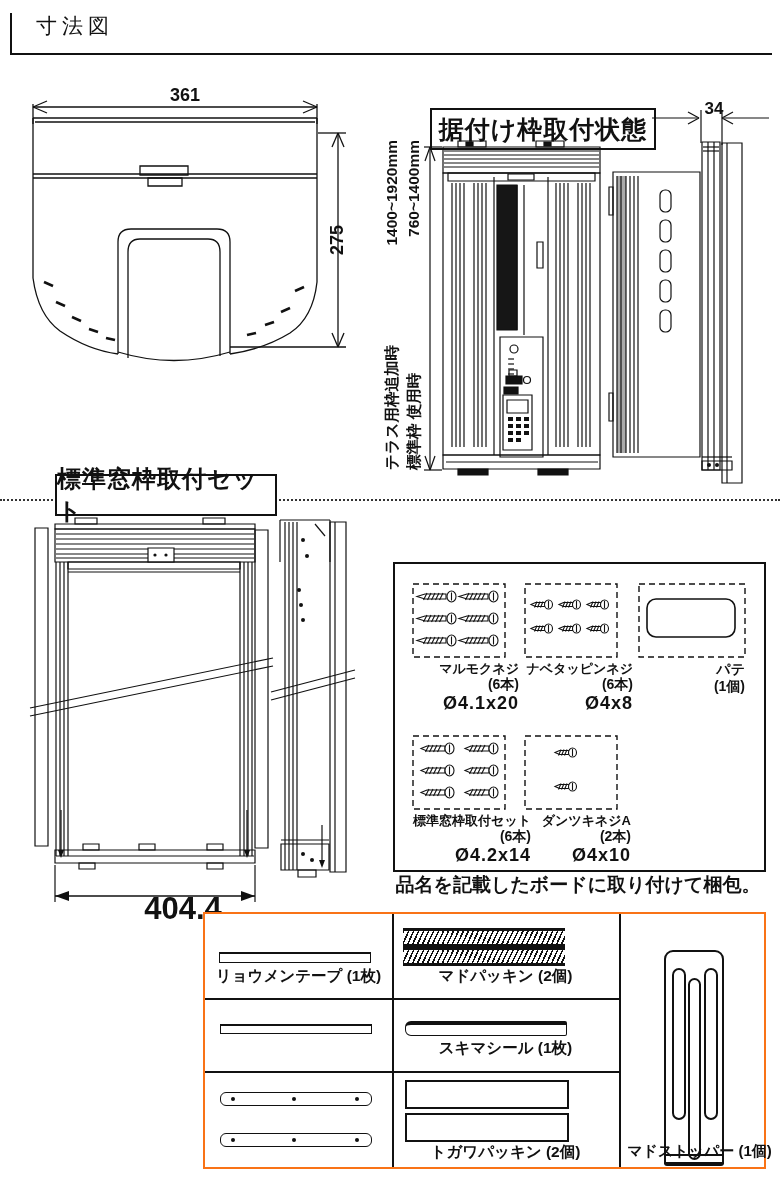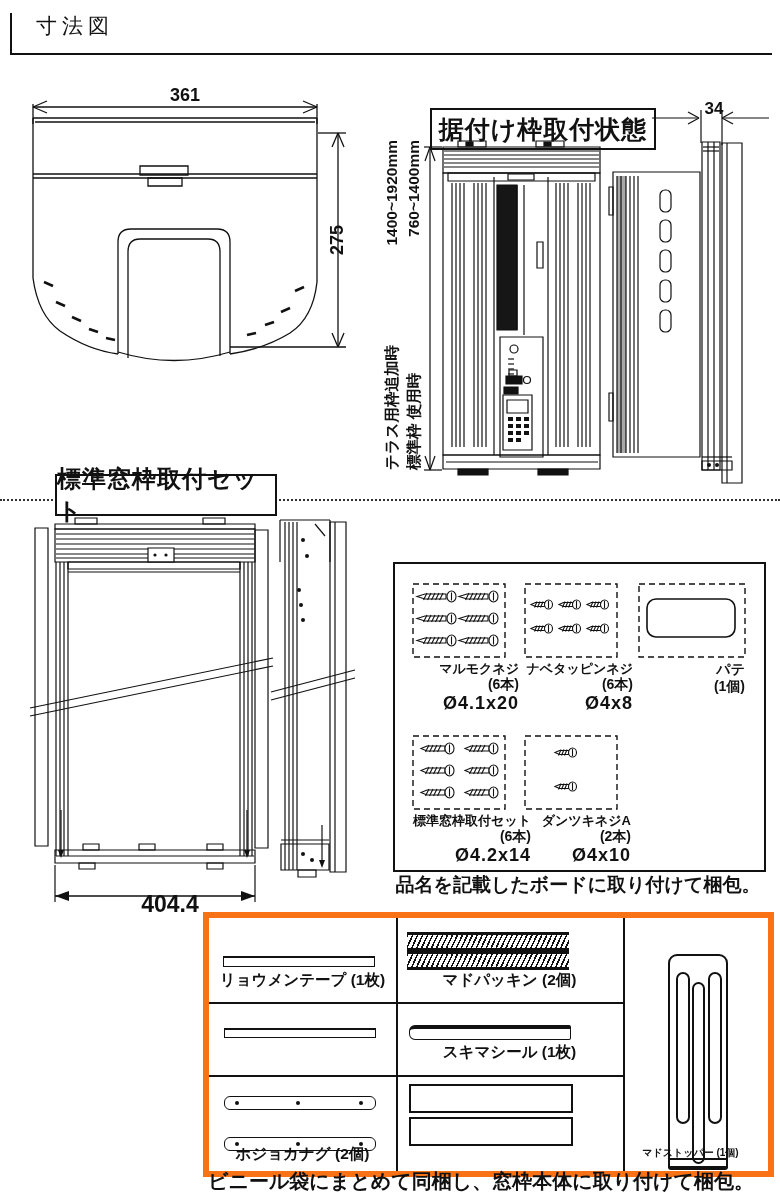--- a/index.html
+++ b/index.html
@@ -15,21 +15,21 @@
             font-weight:bold;letter-spacing:1px;}
   .dim{font-weight:bold;color:#111;}
   .rot{transform:rotate(-90deg);}
   .vtxt{display:flex;flex-direction:column;gap:1px;font-weight:bold;}
   .vline{display:flex;justify-content:space-between;align-items:baseline;}
   .board{border:2px solid #111;background:#fff;}
   .plabel{line-height:1.18;text-align:right;}
   .plabel .n{font-size:13px;font-weight:bold;}
   .plabel .q{font-size:14px;font-weight:bold;}
   .plabel .s{font-size:18px;font-weight:bold;letter-spacing:1px;}
-  .tbl{border:6px solid #f97316;background:#fff;}
+  .tbl{border:2px solid #f97316;background:#fff;}
   .cell-label{font-size:15.5px;font-weight:bold;}
   .strip{background:#fff;border:1.5px solid #111;}
   .hatchstrip{border-top:3px solid #111;border-bottom:3px solid #111;
       background:repeating-linear-gradient(115deg,#111 0 1.5px,#fff 1.5px 4.5px);}
   .sealstrip{border:1.5px solid #111;border-top:4px solid #111;border-radius:6px 2px 2px 6px;background:#fff;}
   .bracketstrip{border:1.5px solid #111;border-radius:6px;background:#fff;position:relative;}
   .bracketstrip i{position:absolute;top:50%;width:4px;height:4px;margin-top:-2px;border-radius:50%;background:#111;}
   .rectpack{border:2px solid #111;background:#fff;}
   .stopper{border:2px solid #111;border-radius:9px 9px 3px 3px;background:#fff;position:relative;}
   .stopper .slot{position:absolute;border:2px solid #111;border-radius:7px;background:#fff;}
@@ -318,21 +318,21 @@
     </g>
 
     <g>
       <line x1="40" y1="355" x2="40" y2="392"></line>
         <line x1="240" y1="355" x2="240" y2="392"></line>
       <line x1="40" y1="386" x2="240" y2="386" stroke-width="1.6"></line>
       <polygon points="40,386 54,381 54,391" fill="#111" stroke="none"></polygon>
       <polygon points="240,386 226,381 226,391" fill="#111" stroke="none"></polygon>
     </g>
   </svg>
-  <div class="abs dim ctr" style="left:120px;top:891px;width:100px;font-size:23px;">404.4</div>
+  <div class="abs dim ctr" style="left:133px;top:891px;width:100px;font-size:31px;">404.4</div>
 
   <div class="abs board" style="left:393px;top:562px;width:369px;height:306px;">
     <svg class="abs" style="left:0;top:0;" width="369" height="306" viewBox="0 0 369 306" stroke="#111" fill="none" stroke-width="1.1">
       <defs>
         <g id="screw-long">
           <polygon points="0,5.5 8,3 29,3 29,8 8,8" fill="#fff"></polygon>
           <line x1="10" y1="2" x2="6.5" y2="9"></line>
             <line x1="14" y1="2" x2="10.5" y2="9"></line>
           <line x1="18" y1="2" x2="14.5" y2="9"></line>
             <line x1="22" y1="2" x2="18.5" y2="9"></line>
@@ -443,28 +443,27 @@
     <div class="abs bracketstrip" style="left:15px;top:178px;width:150px;height:12px;">
       <i style="left:10px;"></i>
         <i style="left:71px;"></i>
         <i style="left:134px;"></i>
     </div>
     <div class="abs bracketstrip" style="left:15px;top:205px;width:150px;height:12px;">
       <i style="left:10px;"></i>
         <i style="left:71px;"></i>
         <i style="left:134px;"></i>
     </div>
-    <div class="abs cell-label ctr nowrap" style="left:0;top:226px;width:187px;">ホジョカナグ (2個)</div>
 
     <div class="abs rectpack" style="left:200px;top:166px;width:160px;height:25px;"></div>
     <div class="abs rectpack" style="left:200px;top:199px;width:160px;height:25px;"></div>
+    <div class="abs cell-label ctr nowrap" style="left:187px;top:228px;width:227px;">トガワパッキン (2個)</div>
 
     <div class="abs stopper" style="left:459px;top:8px;width:56px;height:212px;">
       <div class="slot" style="left:6px;top:16px;width:10px;height:148px;"></div>
       <div class="slot" style="left:22px;top:26px;width:9px;height:178px;"></div>
       <div class="slot" style="left:38px;top:16px;width:10px;height:148px;"></div>
       <div class="foot"></div>
     </div>
-    <div class="abs cell-label ctr nowrap" style="left:414px;top:228px;width:135px;font-size:10px;">マドストッパー (1個)</div>
+    <div class="abs cell-label ctr nowrap" style="left:414px;top:228px;width:161px;font-size:15px;">マドストッパー (1個)</div>
   </div>
-  <div class="abs note ctr nowrap" style="left:200px;top:1168px;width:562px;font-size:20px;">ビニール袋にまとめて同梱し、窓枠本体に取り付けて梱包。</div>
 
 </div>
 
 </body></html>

